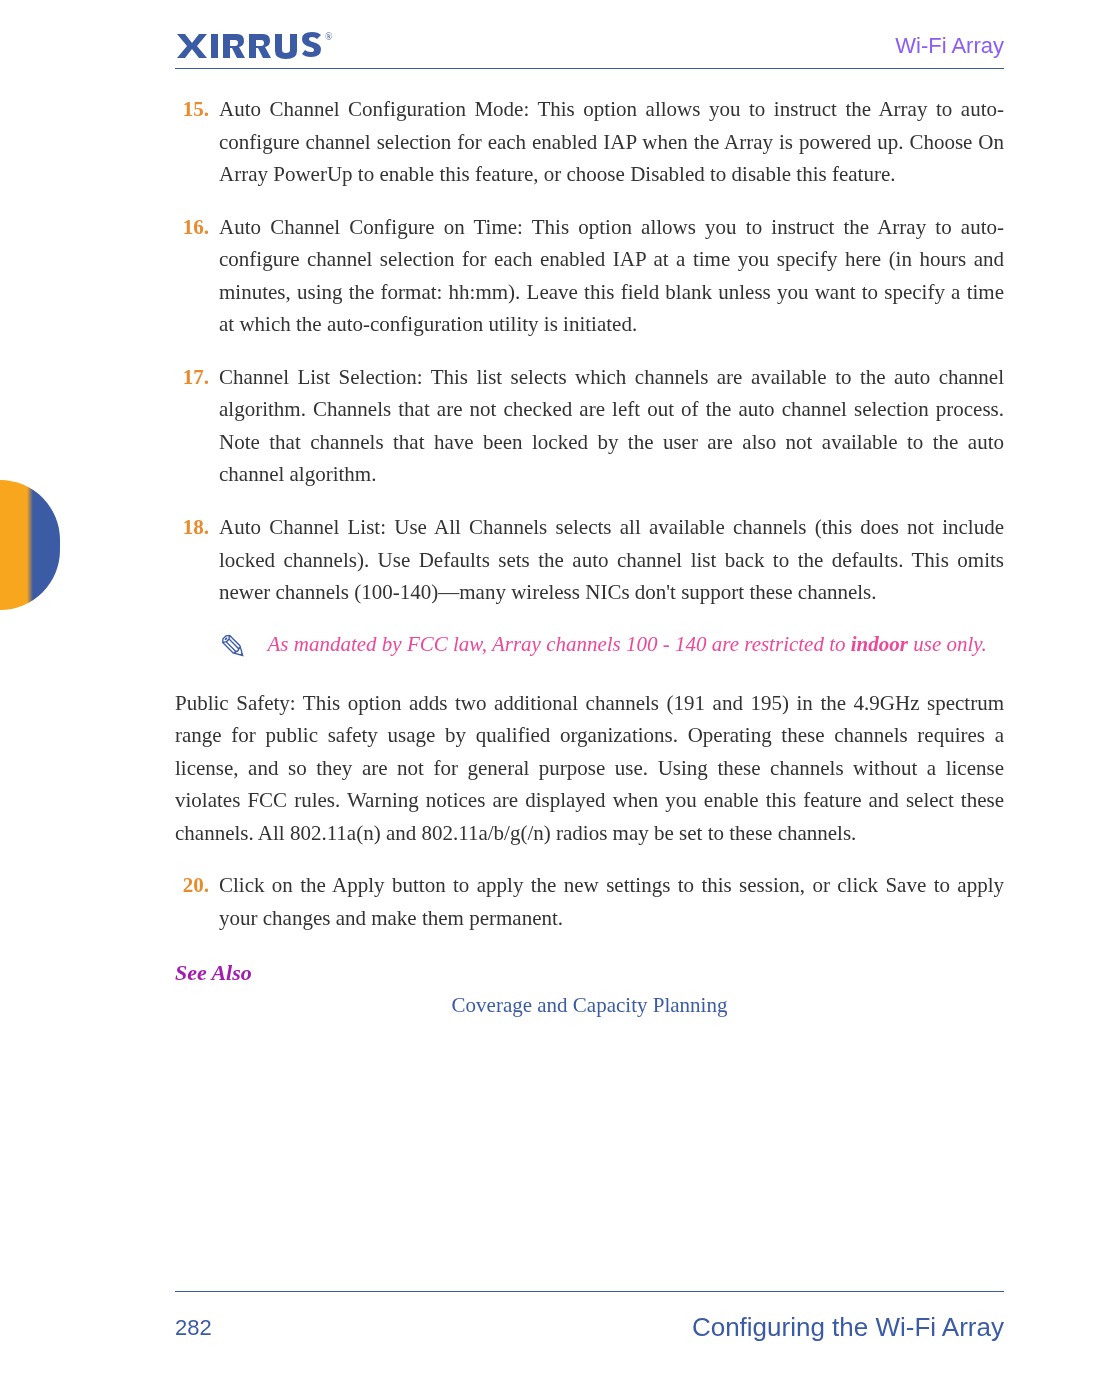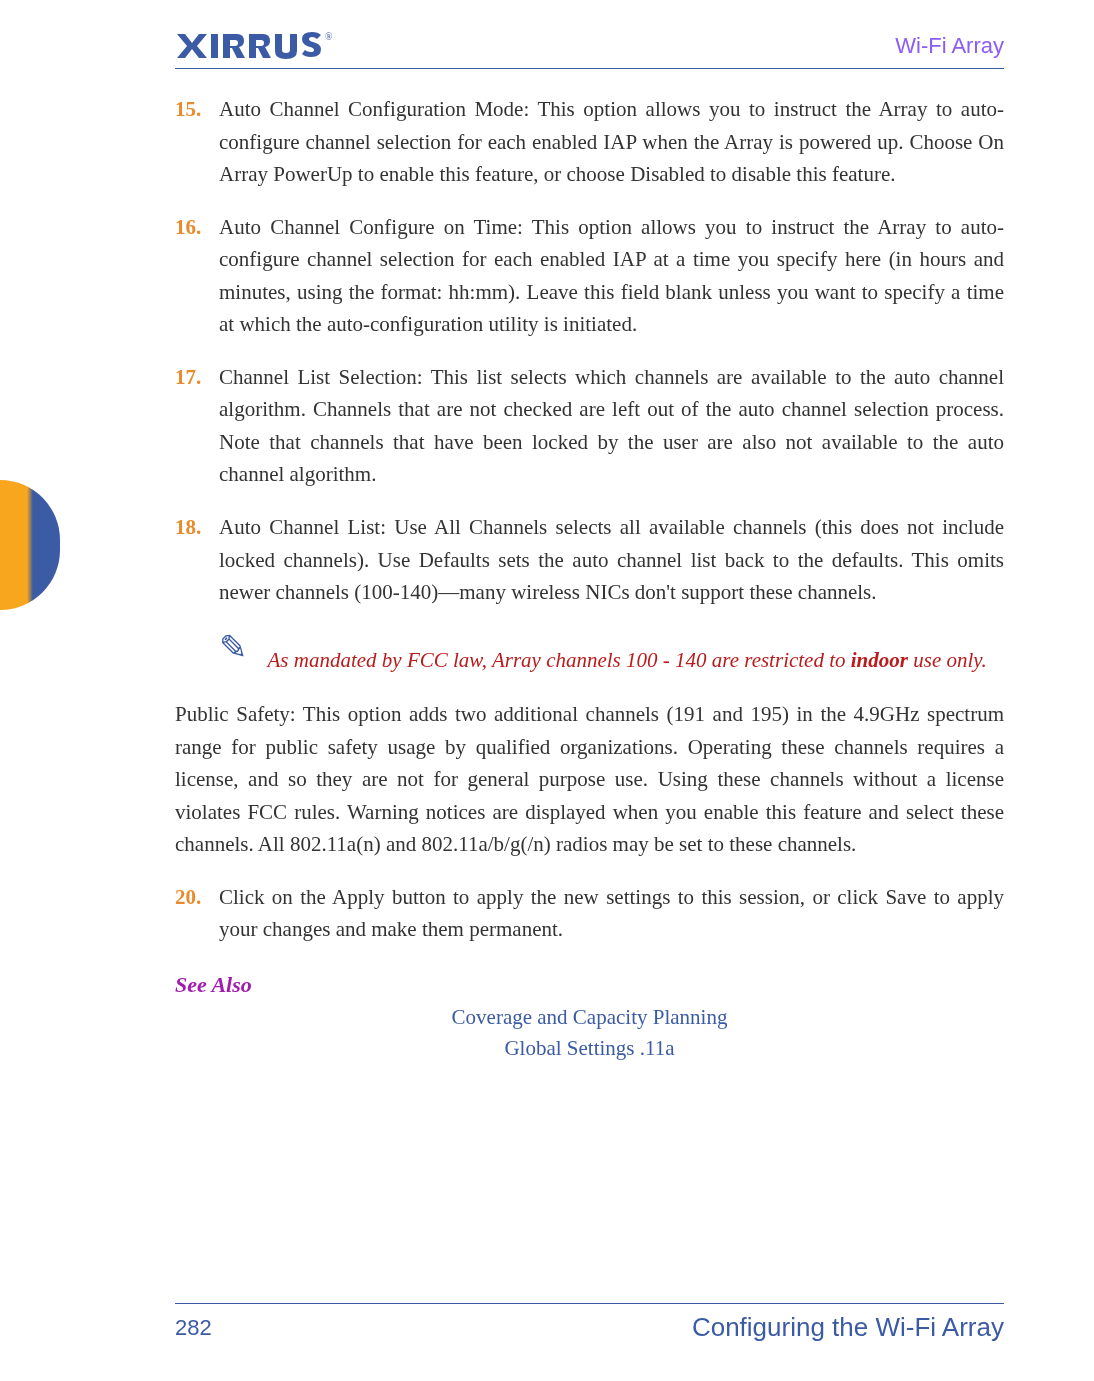--- a/index.html
+++ b/index.html
@@ -52,21 +52,21 @@
       margin-bottom: 20px;
       font-size: 21px;
       line-height: 1.55;
       color: #333;
       text-align: justify;
     }
     .list-num {
       color: #e98b2c;
       font-weight: bold;
       flex: 0 0 44px;
-      text-align: left;
+      text-align: right;
       padding-right: 10px;
       font-family: "Palatino Linotype", Palatino, Georgia, serif;
     }
     .list-body {
       flex: 1;
     }
     .bold { font-weight: normal; }
     .note-box {
       display: flex;
       margin: 12px 0 22px 44px;
@@ -74,26 +74,25 @@
       align-items: flex-start;
     }
     .note-icon {
       font-size: 34px;
       color: #3b5ba5;
       flex: 0 0 auto;
       line-height: 1;
       margin-top: 2px;
     }
     .note-text {
-      color: #b91c1c;
+      color: #ec4899;
       font-style: italic;
       font-size: 21px;
       line-height: 1.5;
       text-align: justify;
-      margin-top: 16px;
     }
     .note-text .bold-i { font-weight: bold; font-style: italic; }
     .see-also-hdr {
       color: #a21caf;
       font-style: italic;
       font-weight: bold;
       font-size: 22px;
       margin-top: 26px;
       margin-bottom: 4px;
     }
@@ -103,21 +102,21 @@
       line-height: 1.5;
       display: block;
       text-align: center;
     }
     .footer {
       position: absolute;
       bottom: 38px;
       left: 175px;
       right: 90px;
       border-top: 1.5px solid #3b5ba5;
-      padding-top: 8px;
+      padding-top: 20px;
       display: flex;
       justify-content: space-between;
       align-items: center;
     }
     .page-num {
       color: #3b5ba5;
       font-size: 22px;
       font-family: Arial, Helvetica, sans-serif;
     }
     .footer-title {
@@ -194,20 +193,19 @@
 
     <div class="list-item">
       <div class="list-num">20.</div>
       <div class="list-body">
         <span>Click on the </span><span class="bold">Apply</span><span> button to apply the new settings to this session, or click </span><span class="bold">Save</span><span> to apply your changes and make them permanent.</span>
       </div>
     </div>
 
     <div class="see-also-hdr">See Also</div>
     <a class="see-also-link">Coverage and Capacity Planning</a>
-    <a class="see-also-link">Global Settings .11a</a>
   </div>
 
   <div class="footer">
     <div class="page-num">282</div>
     <div class="footer-title">Configuring the Wi-Fi Array</div>
   </div>
 </div>
 
 </body></html>

